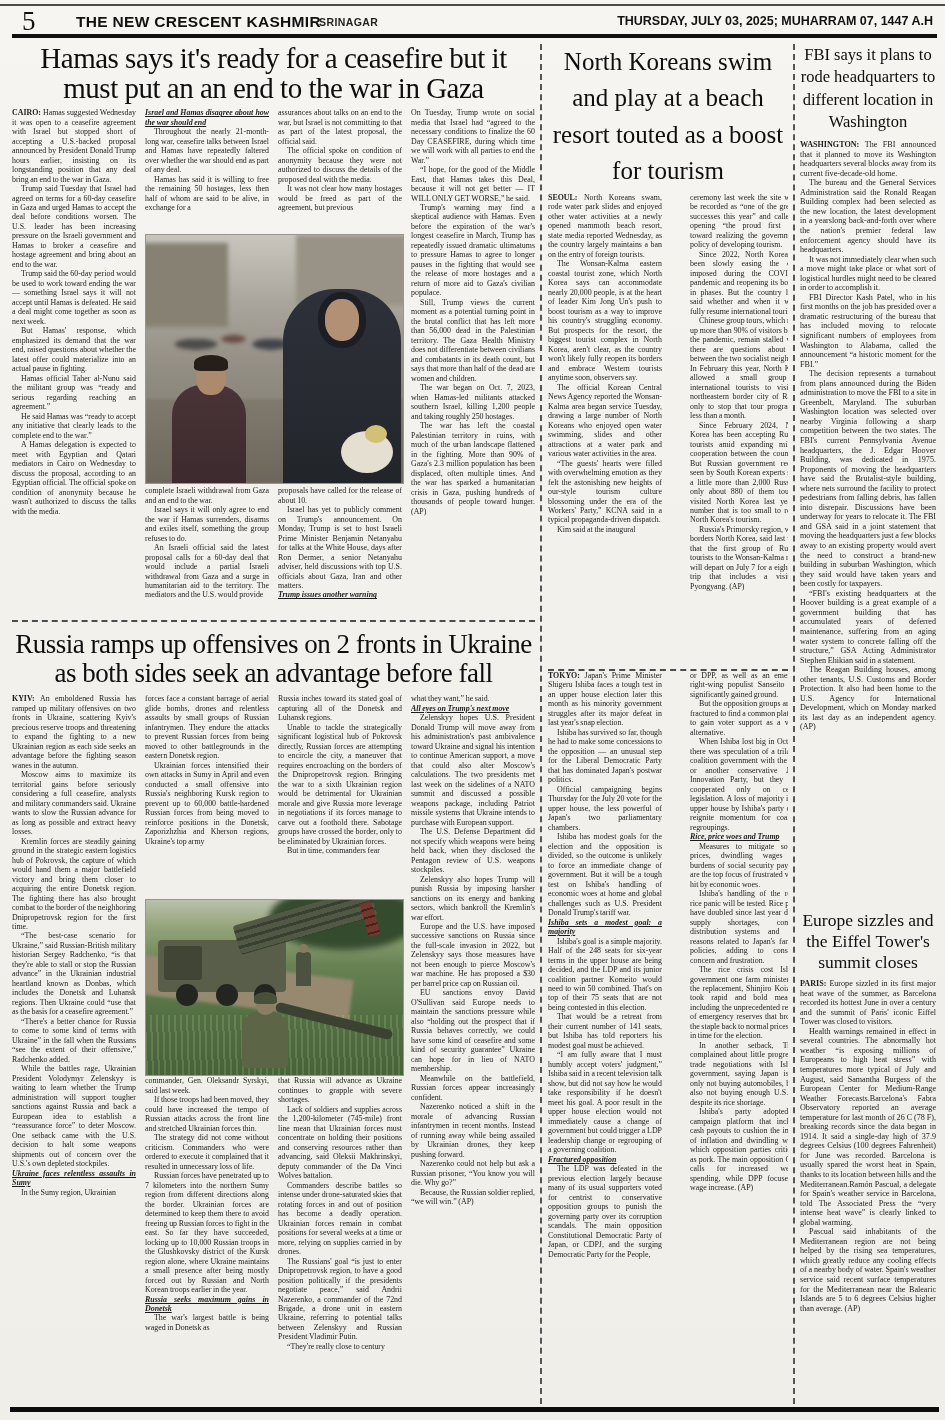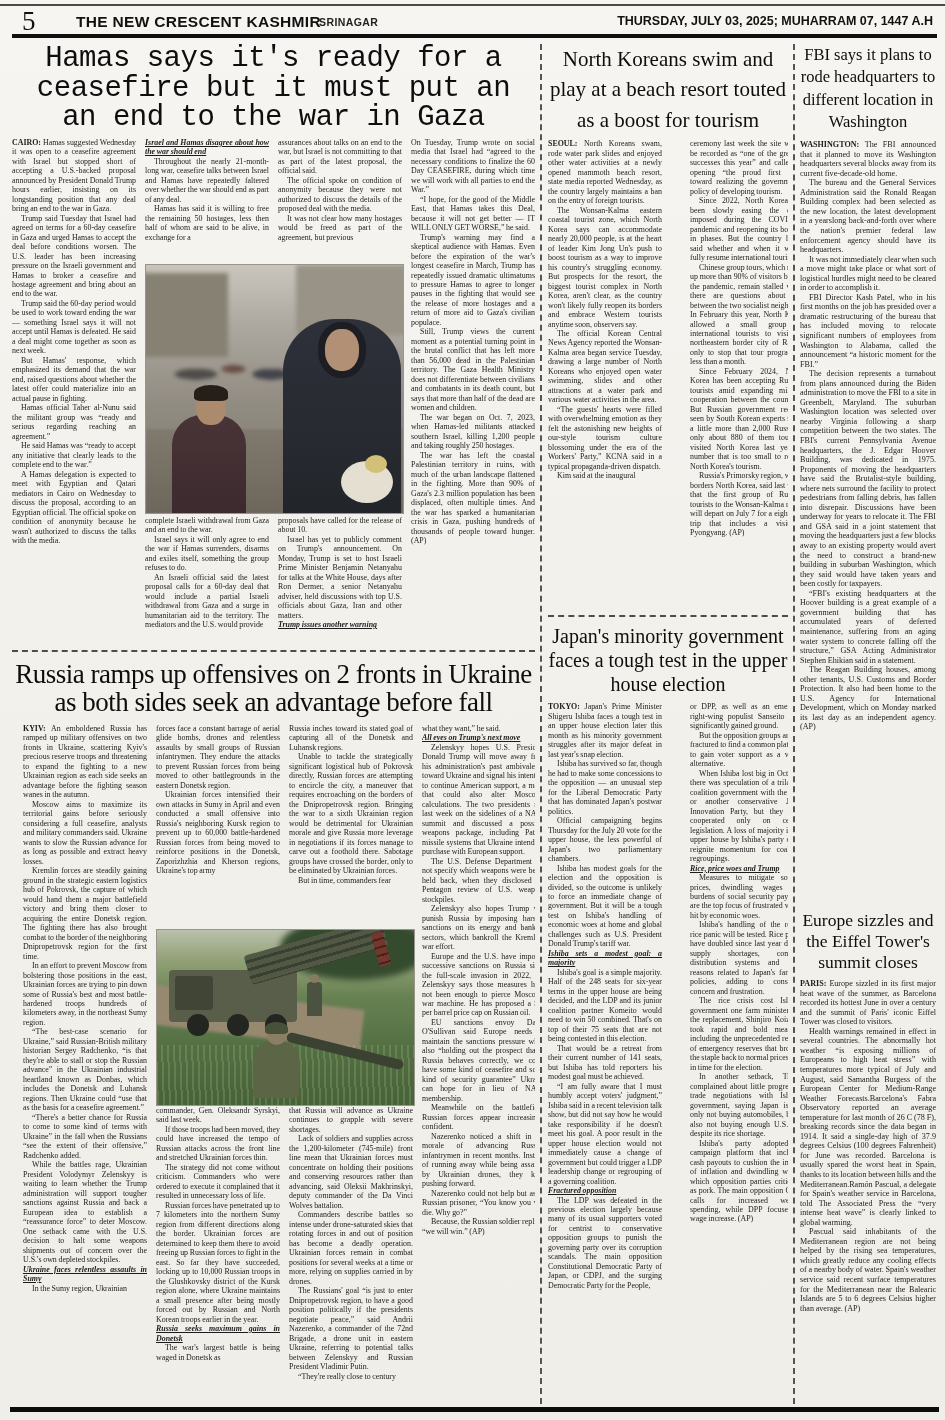--- a/index.html
+++ b/index.html
@@ -17,35 +17,35 @@
   .vdash1{left:540px;}
   .vdash2{left:793px;}
   .botrule{position:absolute;top:1407px;left:10px;right:6px;height:5px;background:#0c0c0c;}
 
   section{position:absolute;top:44px;}
   .zone-left{left:12px;width:523px;}
   .zone-mid{left:548px;width:240px;}
   .zone-right{left:800px;width:136px;}
 
   .hl{font-family:"Liberation Serif",serif;font-weight:normal;color:#0e0e0e;text-align:center;margin:0;}
-  .hamas-hl{font-size:29px;line-height:1.02;letter-spacing:-.5px;margin-bottom:5px;font-family:Liberation Mono, monospace;}
+  .hamas-hl{font-size:29px;line-height:1.02;letter-spacing:-.5px;margin-bottom:5px;}
   .russia-hl{font-size:27px;line-height:1.06;letter-spacing:-.5px;margin:8px 0 7px 0;}
-  .nk-hl{font-size:21px;line-height:1.45;margin-bottom:4px;}
+  .nk-hl{font-size:25px;line-height:1.45;margin-bottom:4px;}
   .japan-hl{font-size:20px;line-height:1.2;margin:7px 0 6px 0;}
   .fbi-hl{font-size:16.5px;line-height:1.35;margin-bottom:7px;}
   .europe-hl{font-size:17.5px;line-height:1.2;margin:6px 0 6px 0;}
 
   .cols{display:flex;position:relative;overflow:hidden;}
   .cols4{gap:9px;}
   .cols2{gap:28px;}
   .cols4 .col{flex:0 0 124px;width:124px;overflow:hidden;}
   .cols2 .col{flex:0 0 114px;width:114px;overflow:hidden;}
   .col1w{width:136px;overflow:hidden;}
   .hamas-body{height:506px;}
-  .russia-body{height:706px;margin-left:11px;}
+  .russia-body{height:706px;}
   .nk-body{height:470px;}
   .japan-body{height:692px;}
   .fbi-body{height:764px;}
   .europe-body{height:424px;}
 
   .split{display:flex;flex-direction:column;}
   .hamas-body .top{height:124px;overflow:hidden;flex:0 0 auto;}
   .hamas-body .gap{height:254px;flex:0 0 auto;}
   .hamas-body .bottom{flex:1;overflow:hidden;}
   .russia-body .top{height:201px;overflow:hidden;flex:0 0 auto;}
@@ -177,21 +177,20 @@
     </div>
 
     <div class="hdash"></div>
 
     <h1 class="hl russia-hl">Russia ramps up offensives on 2 fronts in Ukraine as both sides seek an advantage before fall</h1>
     <div class="cols cols4 russia-body">
       <div class="col">
           <p class="para lead"><b class="dateline">KYIV: </b>An emboldened Russia has ramped up military offensives on two fronts in Ukraine, scattering Kyiv's precious reserve troops and threatening to expand the fighting to a new Ukrainian region as each side seeks an advantage before the fighting season wanes in the autumn.</p>
           <p class="para">Moscow aims to maximize its territorial gains before seriously considering a full ceasefire, analysts and military commanders said. Ukraine wants to slow the Russian advance for as long as possible and extract heavy losses.</p>
           <p class="para">Kremlin forces are steadily gaining ground in the strategic eastern logistics hub of Pokrovsk, the capture of which would hand them a major battlefield victory and bring them closer to acquiring the entire Donetsk region. The fighting there has also brought combat to the border of the neighboring Dnipropetrovsk region for the first time.</p>
-          <p class="para">In an effort to prevent Moscow from bolstering those positions in the east, Ukrainian forces are trying to pin down some of Russia's best and most battle-hardened troops hundreds of kilometers away, in the northeast Sumy region.</p>
           <p class="para">“The best-case scenario for Ukraine,” said Russian-British military historian Sergey Radchenko, “is that they're able to stall or stop the Russian advance” in the Ukrainian industrial heartland known as Donbas, which includes the Donetsk and Luhansk regions. Then Ukraine could “use that as the basis for a ceasefire agreement.”</p>
           <p class="para">“There's a better chance for Russia to come to some kind of terms with Ukraine” in the fall when the Russians “see the extent of their offensive,” Radchenko added.</p>
           <p class="para">While the battles rage, Ukrainian President Volodymyr Zelenskyy is waiting to learn whether the Trump administration will support tougher sanctions against Russia and back a European idea to establish a “reassurance force” to deter Moscow. One setback came with the U.S. decision to halt some weapons shipments out of concern over the U.S.'s own depleted stockpiles.</p>
           <p class="para subhead">Ukraine faces relentless assaults in Sumy</p>
           <p class="para">In the Sumy region, Ukrainian</p>
         </div>
       <div class="col split">
         <div class="top">
             <p class="para">forces face a constant barrage of aerial glide bombs, drones and relentless assaults by small groups of Russian infantrymen. They endure the attacks to prevent Russian forces from being moved to other battlegrounds in the eastern Donetsk region.</p>
             <p class="para">Ukrainian forces intensified their own attacks in Sumy in April and even conducted a small offensive into Russia's neighboring Kursk region to prevent up to 60,000 battle-hardened Russian forces from being moved to reinforce positions in the Donetsk, Zaporizhzhia and Kherson regions, Ukraine's top army</p>
@@ -270,21 +269,20 @@
           <p class="para">ceremony last week the site would be recorded as “one of the greatest successes this year” and called its opening “the proud first step” toward realizing the government's policy of developing tourism.</p>
           <p class="para">Since 2022, North Korea has been slowly easing the curbs imposed during the COVID-18 pandemic and reopening its borders in phases. But the country hasn't said whether and when it would fully resume international tourism.</p>
           <p class="para">Chinese group tours, which made up more than 90% of visitors before the pandemic, remain stalled while there are questions about ties between the two socialist neighbors. In February this year, North Korea allowed a small group of international tourists to visit its northeastern border city of Rason, only to stop that tour program in less than a month.</p>
           <p class="para">Since February 2024, North Korea has been accepting Russian tourists amid expanding military cooperation between the countries. But Russian government records seen by South Korean experts show a little more than 2,000 Russians, only about 880 of them tourists, visited North Korea last year, a number that is too small to revive North Korea's tourism.</p>
           <p class="para">Russia's Primorsky region, which borders North Korea, said last week that the first group of Russian tourists to the Wonsan-Kalma resort will depart on July 7 for a eight-day trip that includes a visit to Pyongyang. (AP)</p>
         </div>
     </div>
 
     <div class="hdash"></div>
 
-    <h1 class="hl japan-hl">Japan's minority government faces a tough test in the upper house election</h1>
     <div class="cols cols2 japan-body">
       <div class="col">
           <p class="para lead"><b class="dateline">TOKYO: </b>Japan's Prime Minister Shigeru Ishiba faces a tough test in an upper house election later this month as his minority government struggles after its major defeat in last year's snap election.</p>
           <p class="para">Ishiba has survived so far, though he had to make some concessions to the opposition — an unusual step for the Liberal Democratic Party that has dominated Japan's postwar politics.</p>
           <p class="para">Official campaigning begins Thursday for the July 20 vote for the upper house, the less powerful of Japan's two parliamentary chambers.</p>
           <p class="para">Ishiba has modest goals for the election and the opposition is divided, so the outcome is unlikely to force an immediate change of government. But it will be a tough test on Ishiba's handling of economic woes at home and global challenges such as U.S. President Donald Trump's tariff war.</p>
           <p class="para subhead">Ishiba sets a modest goal: a majority</p>
           <p class="para">Ishiba's goal is a simple majority. Half of the 248 seats for six-year terms in the upper house are being decided, and the LDP and its junior coalition partner Komeito would need to win 50 combined. That's on top of their 75 seats that are not being contested in this election.</p>
           <p class="para">That would be a retreat from their current number of 141 seats, but Ishiba has told reporters his modest goal must be achieved.</p>
           <p class="para">“I am fully aware that I must humbly accept voters' judgment,” Ishiba said in a recent television talk show, but did not say how he would take responsibility if he doesn't meet his goal. A poor result in the upper house election would not immediately cause a change of government but could trigger a LDP leadership change or regrouping of a governing coalition.</p>

